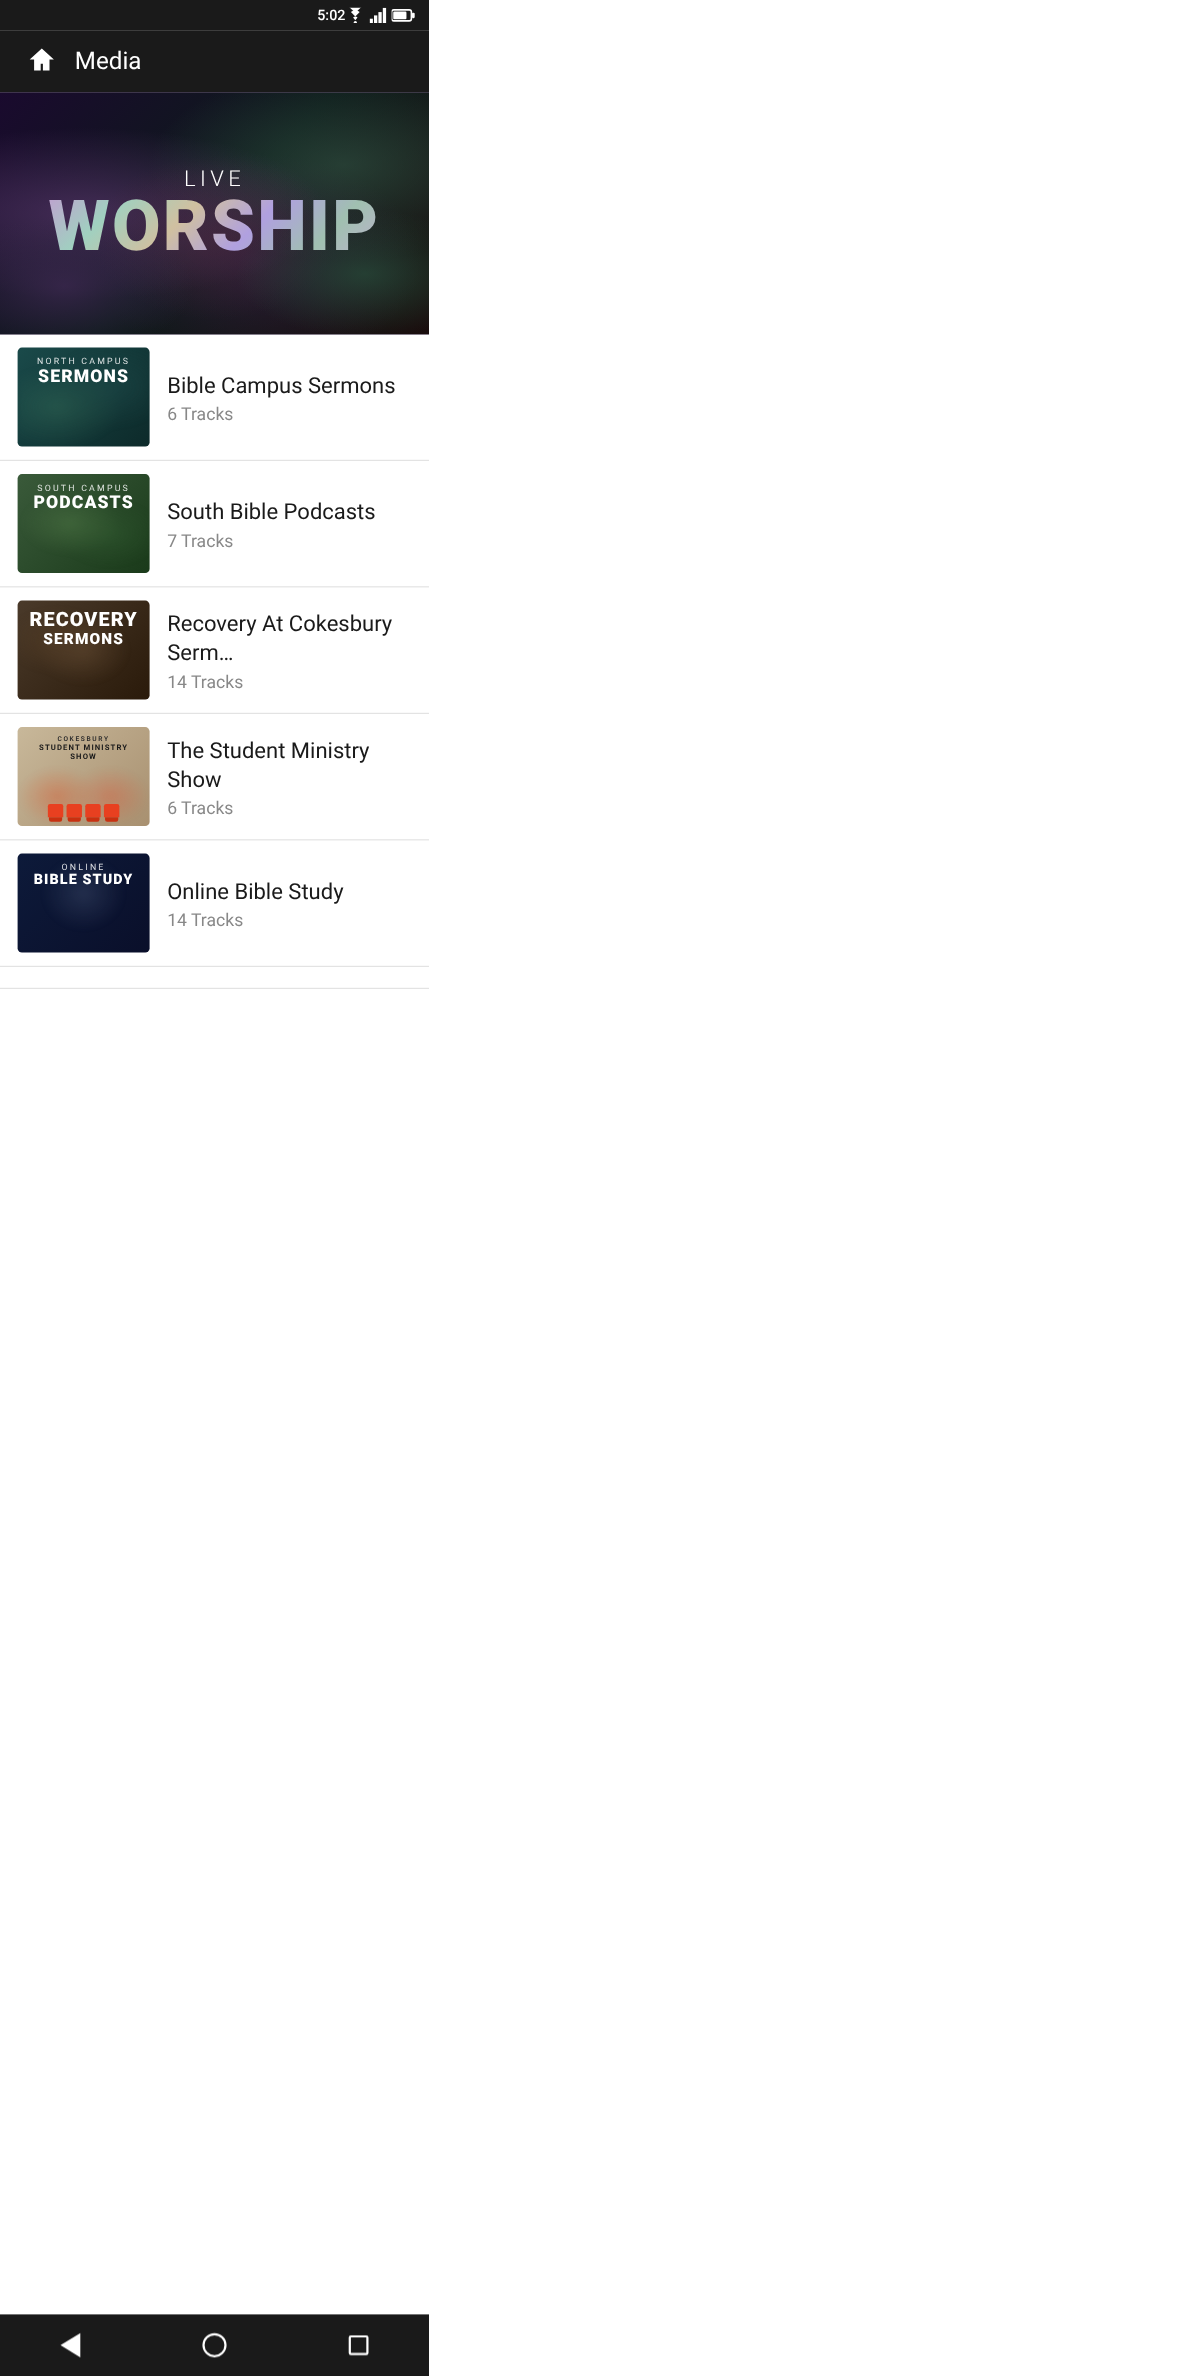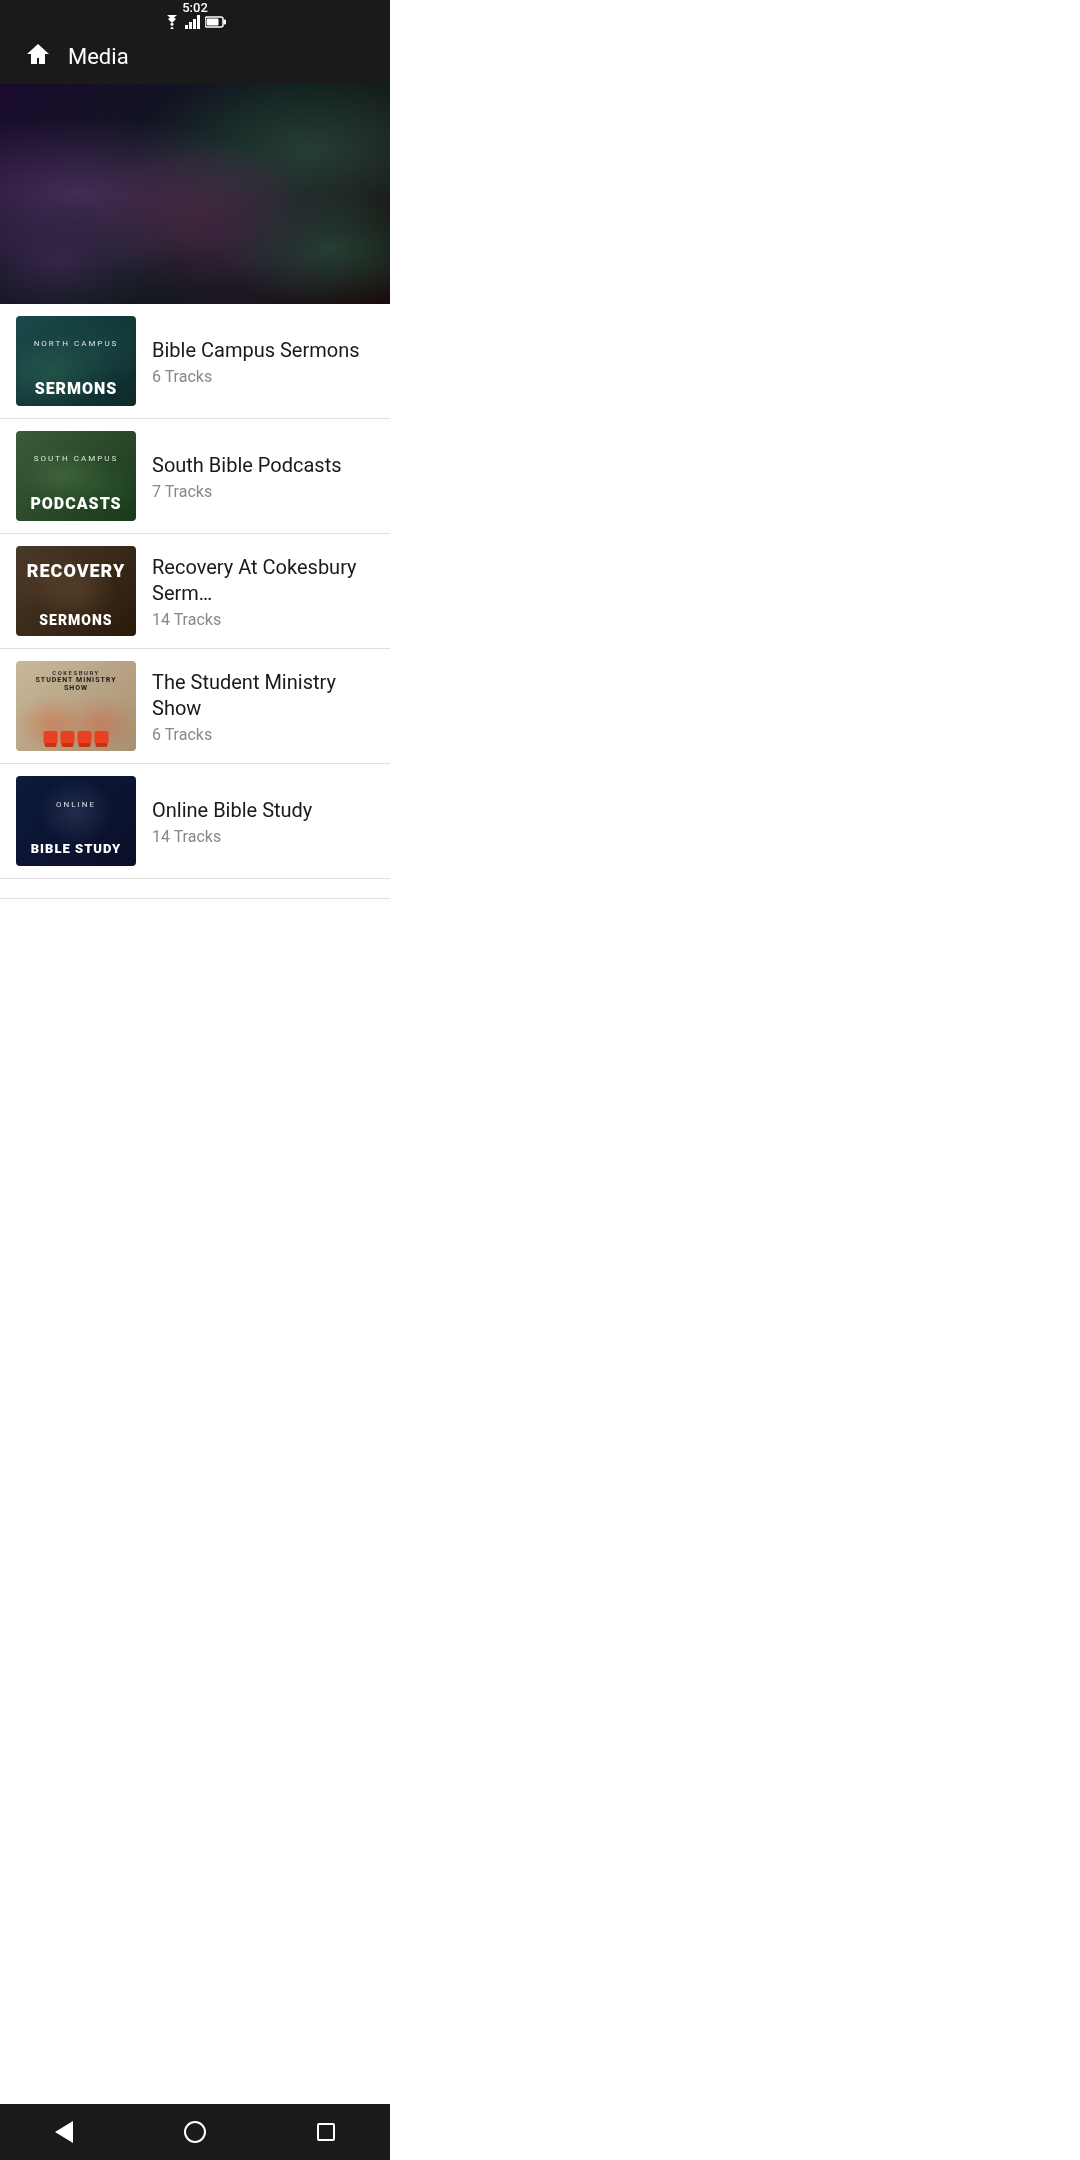--- a/index.html
+++ b/index.html
@@ -12,26 +12,25 @@
       font-family: 'Roboto', Arial, sans-serif;
       overflow-x: hidden;
     }
 
     
     .status-bar {
       background: #1a1a1a;
       height: 28px;
       display: flex;
       align-items: center;
-      justify-content: flex-start;
+      justify-content: flex-end;
       padding: 0 12px;
       color: #fff;
       font-size: 13px;
       font-weight: 500;
-      flex-direction: column;
     }
     .status-left { display: flex; align-items: center; gap: 5px; }
     .status-right { display: flex; align-items: center; gap: 4px; }
 
     
     .app-bar {
       background: #1a1a1a;
       height: 56px;
       display: flex;
       align-items: center;
@@ -141,23 +140,22 @@
     
     .thumb-north {
       background: linear-gradient(135deg, #1a4a4a 0%, #0d2a2a 100%);
     }
     .thumb-north-text {
       position: absolute;
       inset: 0;
       display: flex;
       flex-direction: column;
       align-items: center;
-      justify-content: flex-end;
+      justify-content: flex-start;
       padding: 8px;
-      gap: 32px;
     }
     .thumb-label-small {
       color: rgba(255,255,255,0.85);
       font-size: 8px;
       font-weight: 400;
       letter-spacing: 2px;
       text-transform: uppercase;
       text-align: center;
     }
     .thumb-label-big {
@@ -367,20 +365,24 @@
     </svg>
   </span>
   <span class="app-bar-title">Media</span>
 </div>
 
 <div class="scroll-content">
 
   <div class="hero-banner">
     <div class="hero-bg"></div>
     <div class="hero-figures"></div>
+    <div class="hero-text-container">
+      <span class="hero-live">LIVE</span>
+      <span class="hero-worship">WORSHIP</span>
+    </div>
   </div>
 
   <div class="media-list">
 
     <div class="media-item">
       <div class="media-thumb thumb-north">
         <div class="thumb-people"></div>
         <div class="thumb-north-text">
           <span class="thumb-label-small">NORTH CAMPUS</span>
           <span class="thumb-label-big">SERMONS</span>

